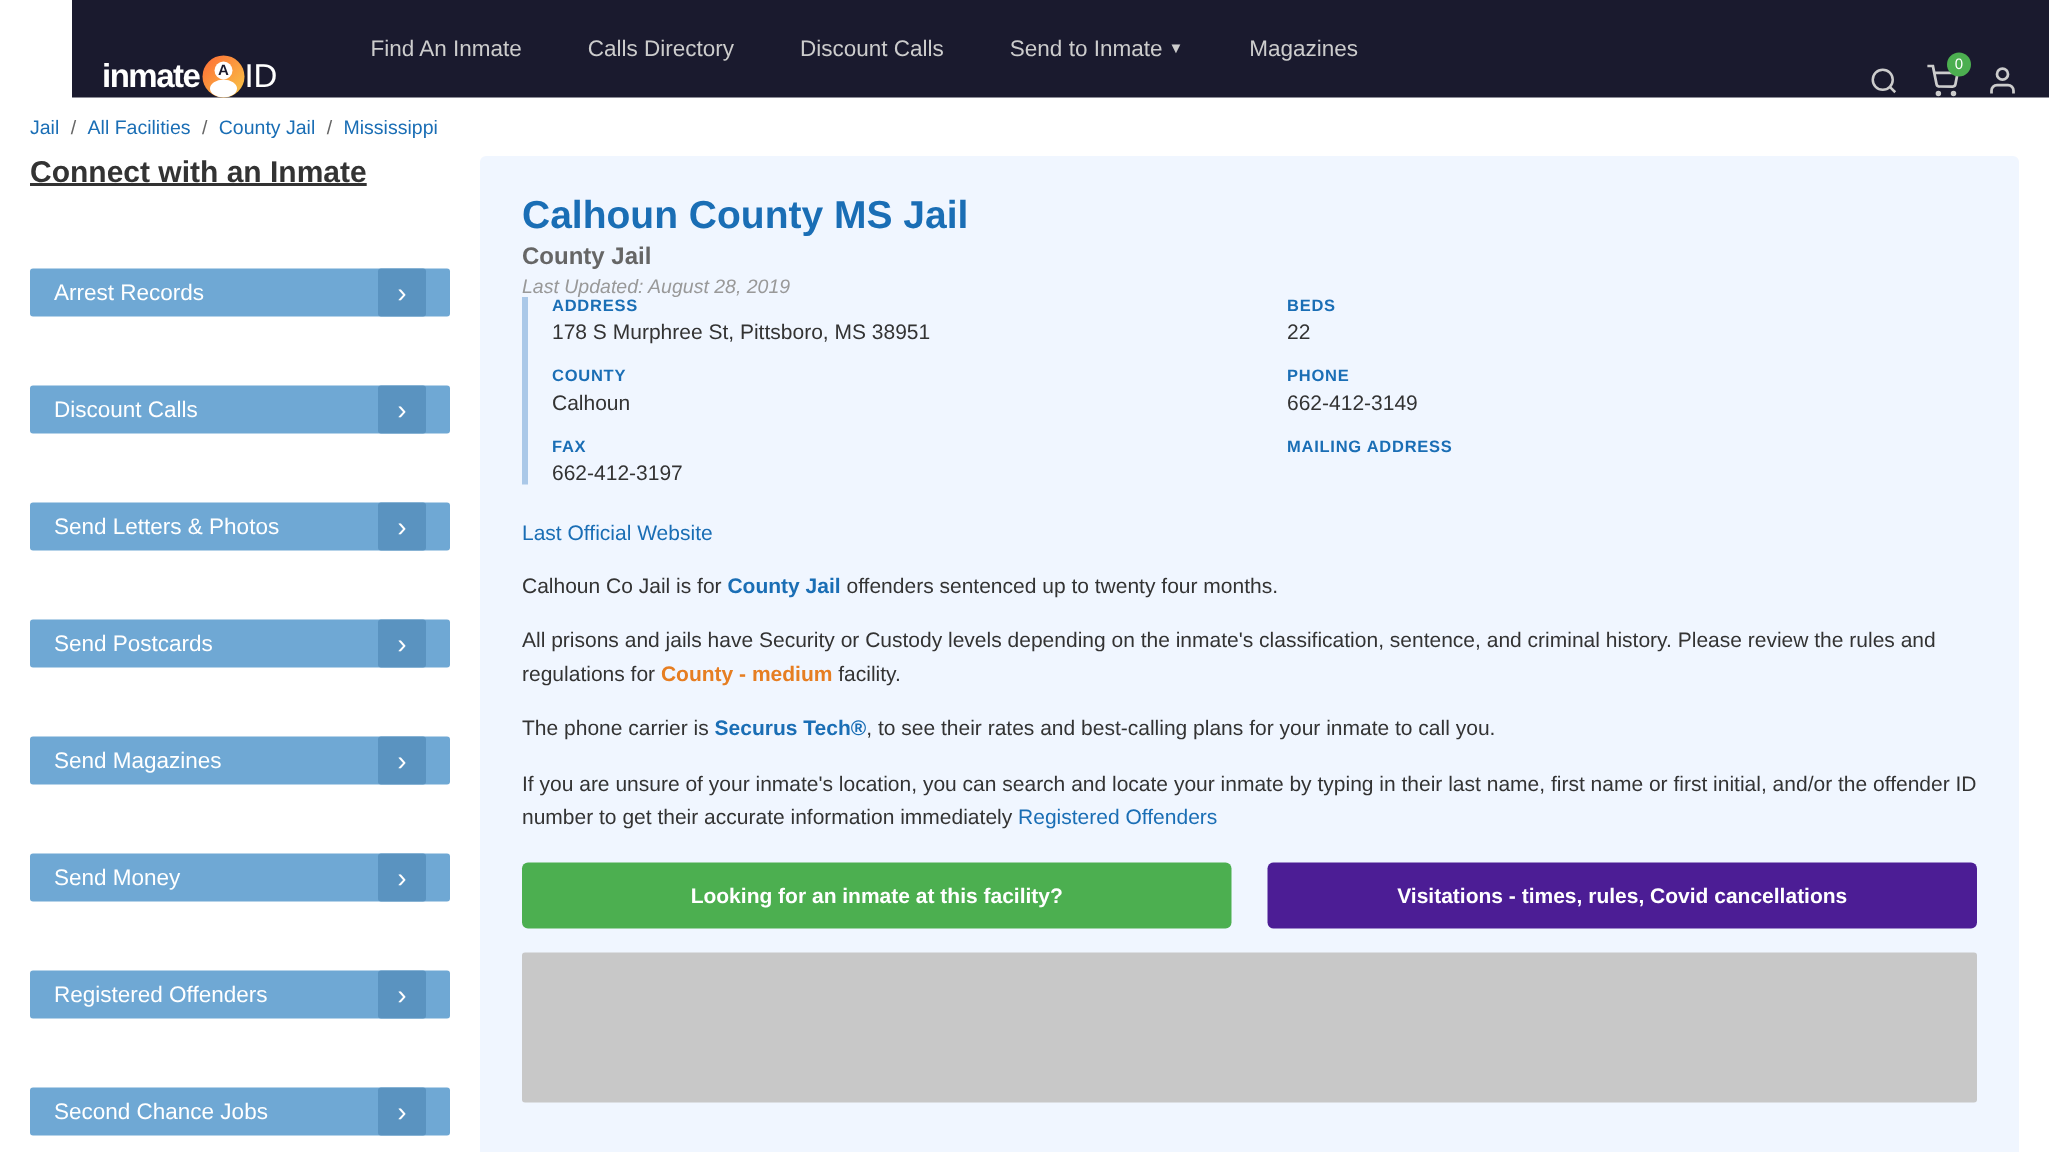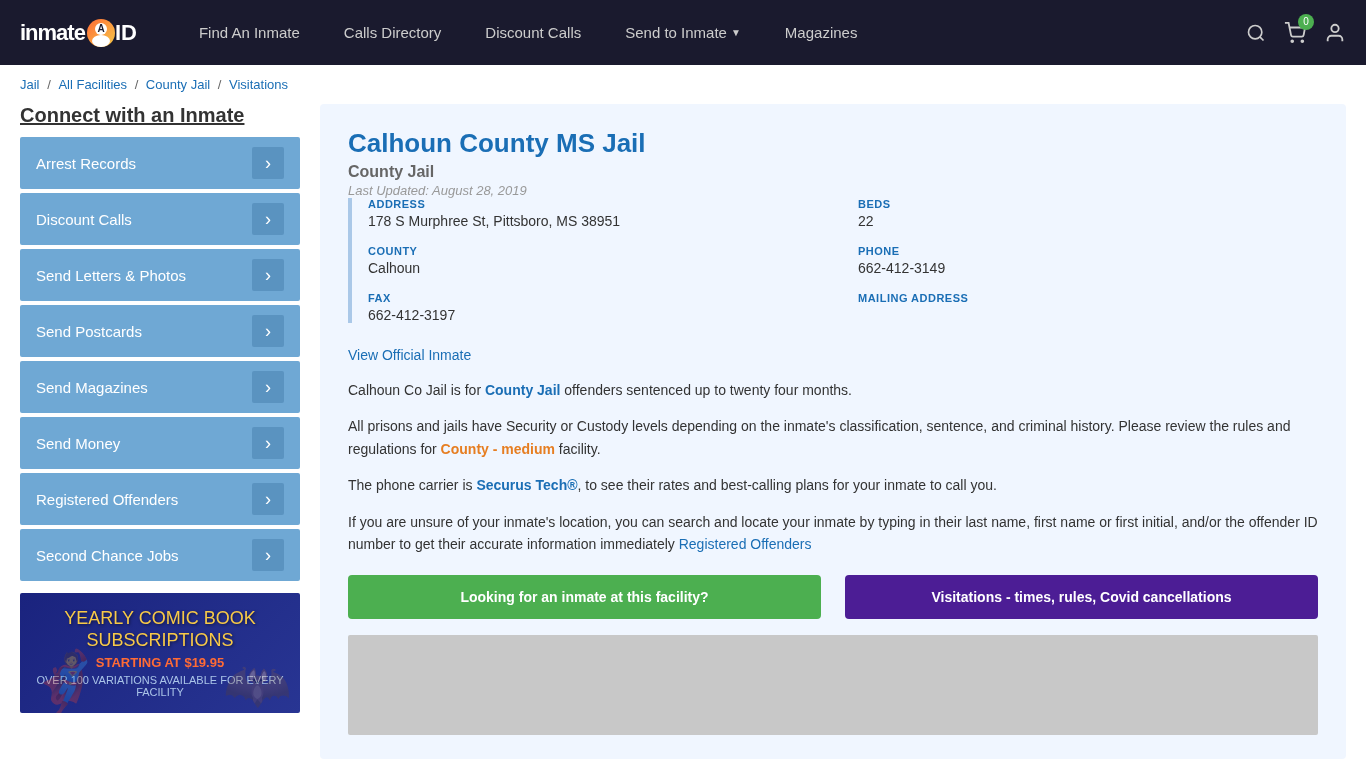--- a/index.html
+++ b/index.html
@@ -2,23 +2,24 @@
 <html><head>
   <meta charset="utf-8">
   <style>
     * { margin: 0; padding: 0; box-sizing: border-box; }
     body { font-family: Arial, sans-serif; font-size: 14px; color: #333; background: #fff; }
 
     
     nav {
       background: #1a1a2e;
       display: flex;
-      align-items: center;
+      align-items: flex-end;
       padding: 0 20px;
       height: 65px;
+      margin-left: 48px;
     }
     .nav-logo {
       display: flex;
       align-items: center;
       margin-right: 40px;
     }
     .logo-text {
       color: #fff;
       font-size: 22px;
       font-weight: bold;
@@ -117,28 +118,29 @@
       color: #333;
     }
     .sidebar-menu {
       display: flex;
       flex-direction: column;
       gap: 4px;
     }
     .sidebar-item {
       background: #6fa8d4;
       color: #fff;
-      padding: 10px 16px;
+      padding: 0 16px;
       display: flex;
       align-items: center;
       justify-content: space-between;
       cursor: pointer;
       font-size: 15px;
       border-radius: 2px;
       transition: background 0.2s;
+      margin-top: 42px;
     }
     .sidebar-item .chevron {
       background: #5a93c0;
       width: 32px;
       height: 32px;
       display: flex;
       align-items: center;
       justify-content: center;
       border-radius: 2px;
       font-size: 18px;
@@ -287,21 +289,21 @@
 <nav>
   <div class="nav-logo">
     <span class="logo-text">inmate</span>
     <span class="logo-icon">
       <svg width="28" height="28" viewBox="0 0 28 28">
         <circle cx="14" cy="10" r="6" fill="#fff"></circle>
         <ellipse cx="14" cy="22" rx="9" ry="6" fill="#fff"></ellipse>
         <text x="14" y="13" text-anchor="middle" font-size="10" fill="#1a1a2e" font-weight="bold">A</text>
       </svg>
     </span>
-    <span style="color:#fff;font-size:22px;font-weight:bold;">ID</span>
+    <span style="color:#fff;font-size:22px;font-weight:normal;">ID</span>
   </div>
 
   <div class="nav-links">
     <a class="nav-link">Find An Inmate</a>
     <a class="nav-link">Calls Directory</a>
     <a class="nav-link">Discount Calls</a>
     <a class="nav-link with-arrow">Send to Inmate</a>
     <a class="nav-link">Magazines</a>
   </div>
 
@@ -329,21 +331,21 @@
   </div>
 </nav>
 
 <div class="breadcrumb">
   <a>Jail</a>
   <span> / </span>
   <a>All Facilities</a>
   <span> / </span>
   <a>County Jail</a>
   <span> / </span>
-  <a>Visitations</a>
+  <a>Mississippi</a>
 </div>
 
 <div class="main-content">
 
   <div class="sidebar">
     <div class="sidebar-title">Connect with an Inmate</div>
     <div class="sidebar-menu">
 
       <div class="sidebar-item">
         <span>Arrest Records</span>
@@ -416,21 +418,21 @@
       <div class="info-item">
         <div class="info-label">FAX</div>
         <div class="info-value">662-412-3197</div>
       </div>
       <div class="info-item">
         <div class="info-label">MAILING ADDRESS</div>
       </div>
     </div>
 
     <div class="view-link-row">
-      <a class="info-link">View Official Inmate</a>
+      <a class="info-link">Last Official Website</a>
     </div>
 
     <div class="description">
       <p>
         Calhoun Co Jail is for <a class="county-link">County Jail</a> offenders sentenced up to twenty four months.
       </p>
       <p>
         All prisons and jails have Security or Custody levels depending on the inmate's classification, sentence, and criminal history. Please review the rules and regulations for <a class="medium-link">County - medium</a> facility.
       </p>
       <p>

